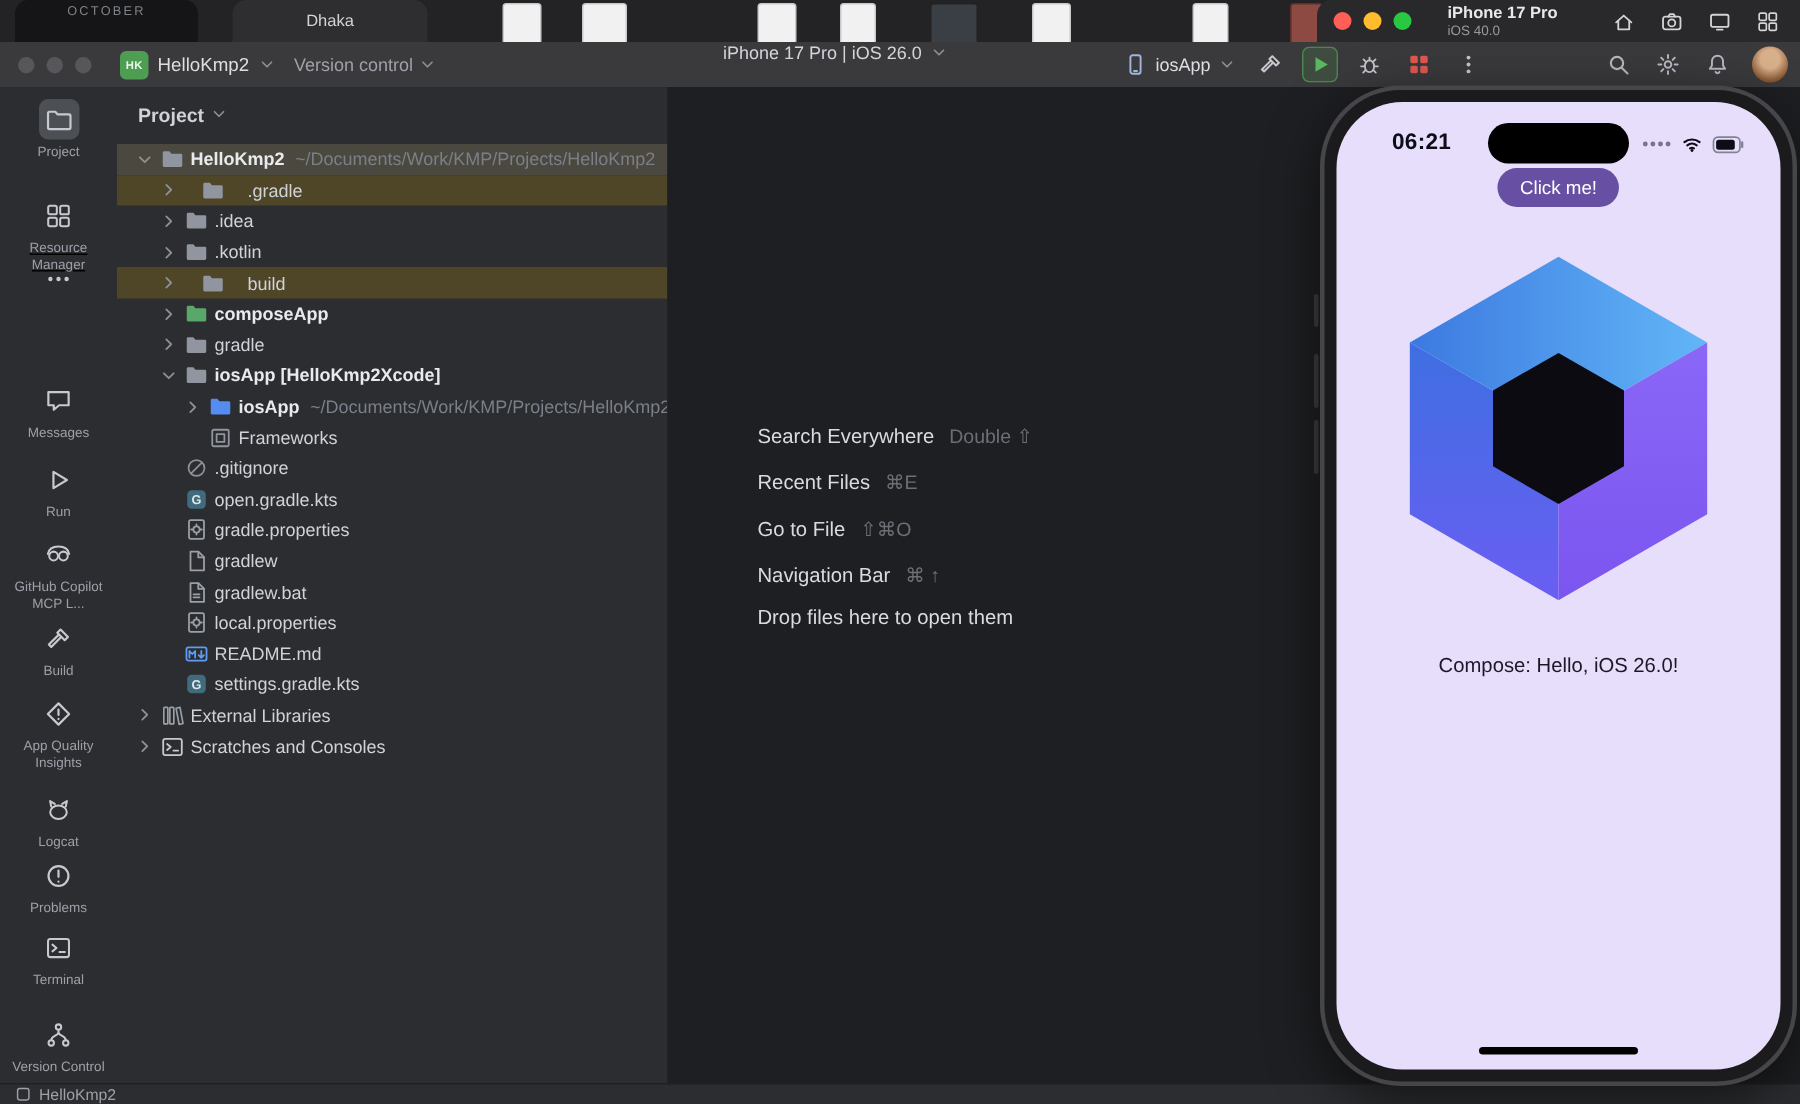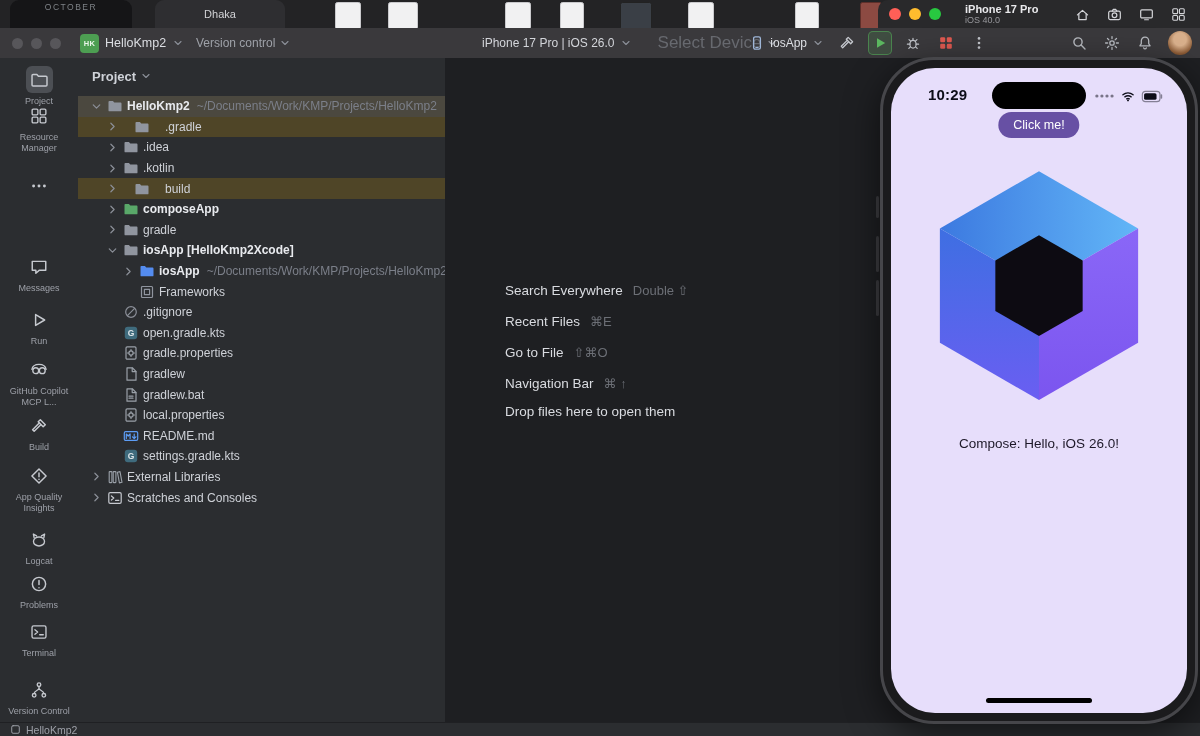--- a/index.html
+++ b/index.html
@@ -20,21 +20,21 @@
 
   
   .titlebar{position:absolute;left:0;top:28px;width:1200px;height:30px;background:#3a393c;border-bottom:1px solid #29282b;}
   .tl-group{position:absolute;left:12px;top:0;height:30px;display:flex;align-items:center;gap:8px;}
   .tl{width:11px;height:11px;border-radius:50%;background:#57565a;}
   .proj-widget{position:absolute;left:80px;top:0;height:30px;display:flex;align-items:center;gap:6px;}
   .vc-widget{position:absolute;left:196px;top:0;height:30px;display:flex;align-items:center;gap:4px;}
   .hk-badge{width:19px;height:19px;border-radius:4px;background:#4d9e52;color:#eaf6ea;font-size:7.5px;font-weight:bold;display:flex;align-items:center;justify-content:center;letter-spacing:.3px;}
   .tb-text{color:#dcdee3;font-size:12.5px;}
   .dim2{color:#9ea1a8;font-size:12px;}
-  .center-group{position:absolute;left:482px;top:0;height:30px;display:flex;align-items:center;gap:26px;}
+  .center-group{position:absolute;left:482px;top:0;height:30px;display:flex;align-items:flex-end;gap:26px;flex-direction:column;}
   .dev-sel,.sel-dev{display:flex;align-items:center;gap:5px;}
   .dev-sel span{color:#d3d5da;font-size:12px;}
   .sel-dev span{color:#67696f;font-size:17px;}
   .right-group{position:absolute;right:8px;top:0;height:30px;display:flex;align-items:center;gap:11px;}
   .runcfg{display:flex;align-items:center;gap:5px;}
   .tb-icons{display:flex;align-items:center;gap:9px;}
   .tb-btn{width:24px;height:24px;display:flex;align-items:center;justify-content:center;border-radius:5px;}
   .run-active{background:rgba(87,171,90,.18);box-shadow:inset 0 0 0 1px #4a844e;}
   .tb-spacer{width:54px;}
   .avatar{width:24px;height:24px;border-radius:50%;background:radial-gradient(circle at 50% 35%,#d9b08c 0 32%,#8a5a35 72%,#5f3c22 100%);}
@@ -267,21 +267,21 @@
       <div class="stripe-item selected" style="top: 8px;">
         <span class="ibox">
           <span class="ic" style="width:18px;height:18px">
             <svg viewBox="0 0 16 16">
               <path d="M1.8 4c0-.5.4-.9.9-.9h3.4l1.4 1.6h6.7c.5 0 .9.4.9.9v6.9c0 .5-.4.9-.9.9H2.7c-.5 0-.9-.4-.9-.9z" stroke-linecap="round" stroke-linejoin="round" fill="none" stroke="#c6c9cf" stroke-width="1.3"></path>
             </svg>
           </span>
         </span>
         <div class="slabel">Project</div>
       </div>
-      <div class="stripe-item" style="top: 44px;">
+      <div class="stripe-item" style="top: 72px; text-decoration: underline;">
         <span class="ibox">
           <span class="ic" style="width:18px;height:18px">
             <svg viewBox="0 0 16 16">
               <g stroke-linecap="round" stroke-linejoin="round" fill="none" stroke="#c6c9cf" stroke-width="1.2">
                 <rect x="1.9" y="1.9" width="5.1" height="5.1" rx="1"></rect>
                 <rect x="9" y="1.9" width="5.1" height="5.1" rx="1"></rect>
                 <rect x="1.9" y="9" width="5.1" height="5.1" rx="1"></rect>
                 <rect x="9" y="9" width="5.1" height="5.1" rx="1"></rect>
               </g>
             </svg>
@@ -778,21 +778,21 @@
       </div>
   </div>
 
   <div class="side-btn" style="top:196px;height:22px;"></div>
   <div class="side-btn" style="top:236px;height:36px;"></div>
   <div class="side-btn" style="top:280px;height:36px;"></div>
 
   <div class="phone">
     <div class="phone-screen" style="background: rgb(231, 222, 251);">
       <div class="p-status">
-        <span class="p-time">10:29</span>
+        <span class="p-time">06:21</span>
         <div class="island"></div>
         <div class="p-sticons" id="p-sticons">
             <span class="ic" style="width:21px;height:6px">
               <svg viewBox="0 0 22 6">
                 <g fill="#0d0d18" opacity=".5">
                   <circle cx="3" cy="3" r="1.7"></circle>
                   <circle cx="8.3" cy="3" r="1.7"></circle>
                   <circle cx="13.6" cy="3" r="1.7"></circle>
                   <circle cx="18.9" cy="3" r="1.7"></circle>
                 </g>

